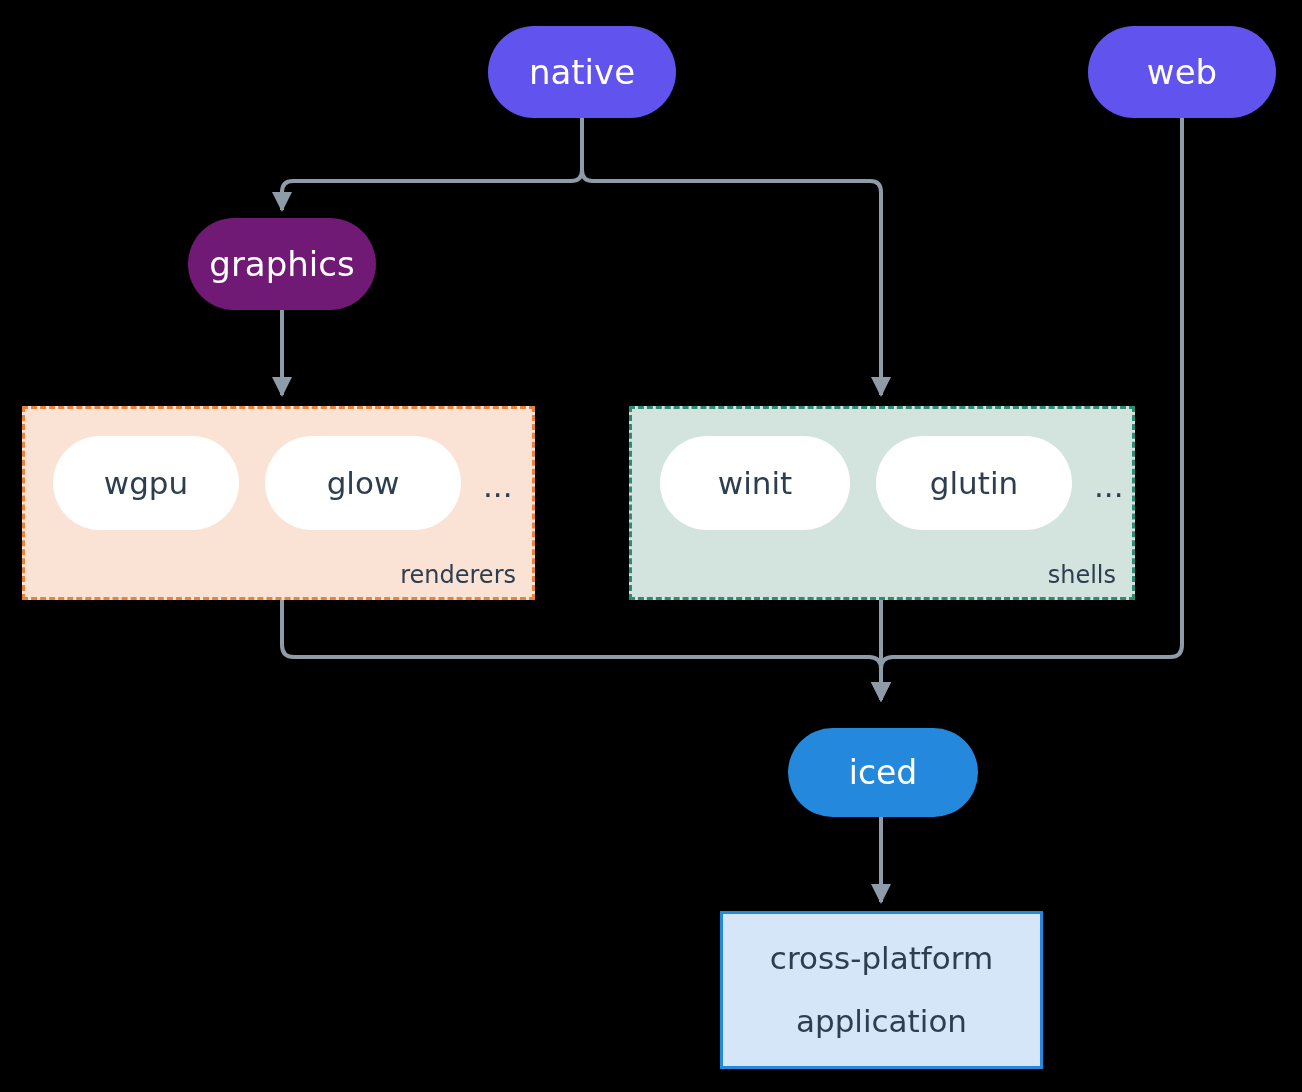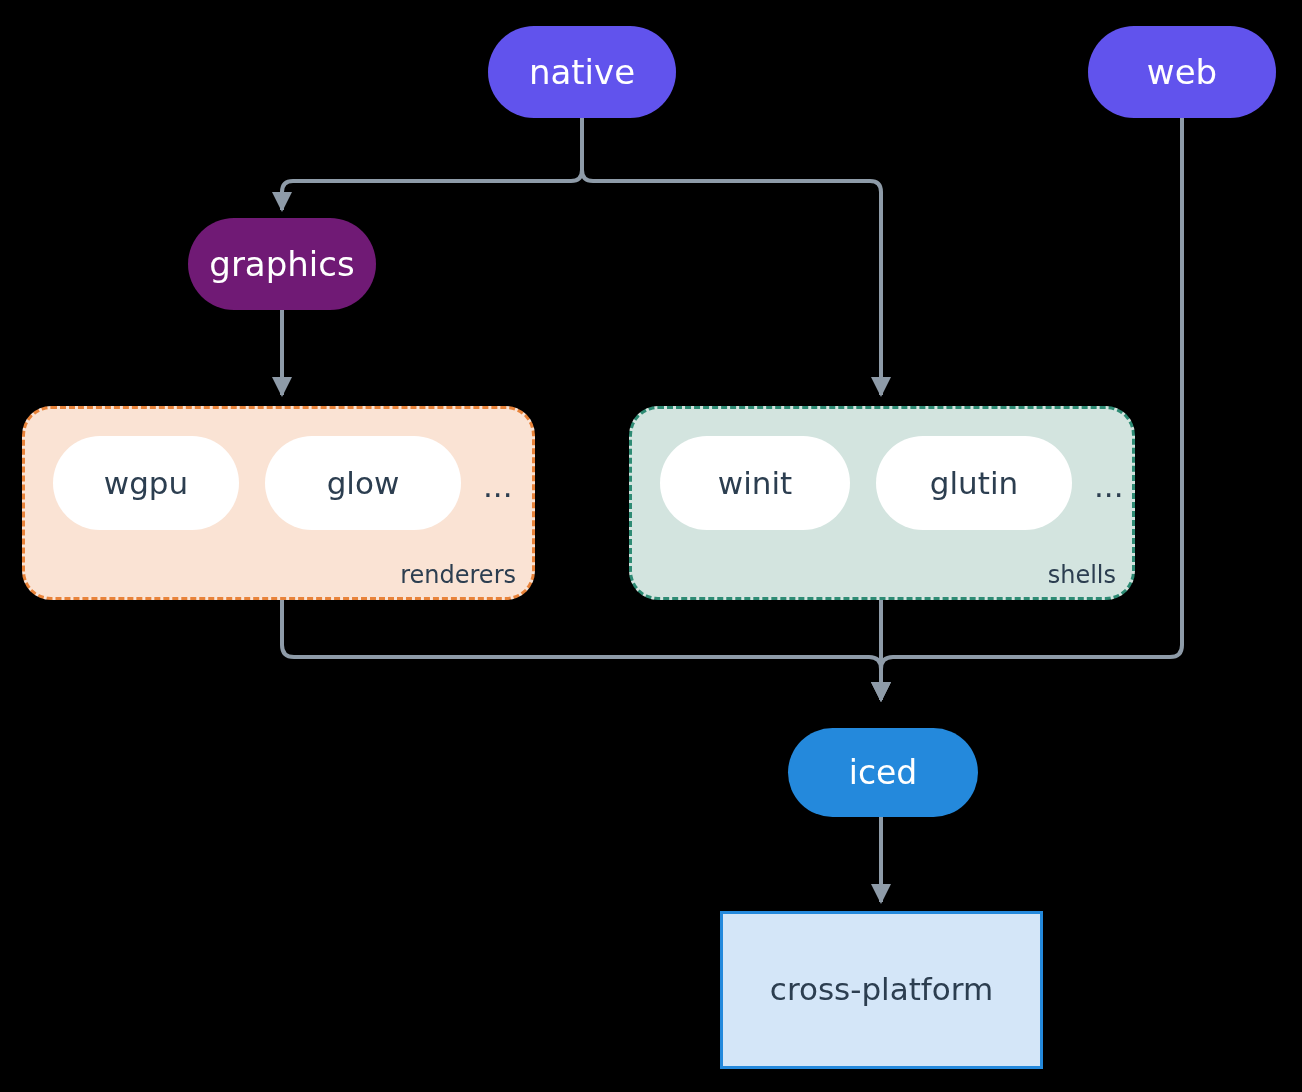--- a/index.html
+++ b/index.html
@@ -54,21 +54,20 @@
     background: #D4E6F8;
     border: 3px solid #2489DC;
     color: #2C3E50;
     font-size: 31px;
     line-height: 1.6;
     flex-direction: column;
   }
   .group {
     position: absolute;
     box-sizing: border-box;
-    border-radius: 29px;
   }
   .group-renderers {
     background: #FAE3D4;
     border: 3px dashed #E8833A;
   }
   .group-shells {
     background: #D3E4DF;
     border: 3px dashed #2E8B74;
   }
   .group-label {
@@ -157,15 +156,16 @@
     <span class="ellipsis" style="left:462px; top:62px;">...</span>
     <span class="group-label">shells</span>
   </div>
 
   <div class="node pill node-iced" style="left:788px; top:712px; width:190px; height:89px;">
     <span>iced</span>
   </div>
 
   <div class="node node-app" style="left:720px; top:911px; width:323px; height:158px;gap:13px;">
     <span>cross-platform</span>
+    <span>application</span>
   </div>
 
 </div>
 
 </body></html>

